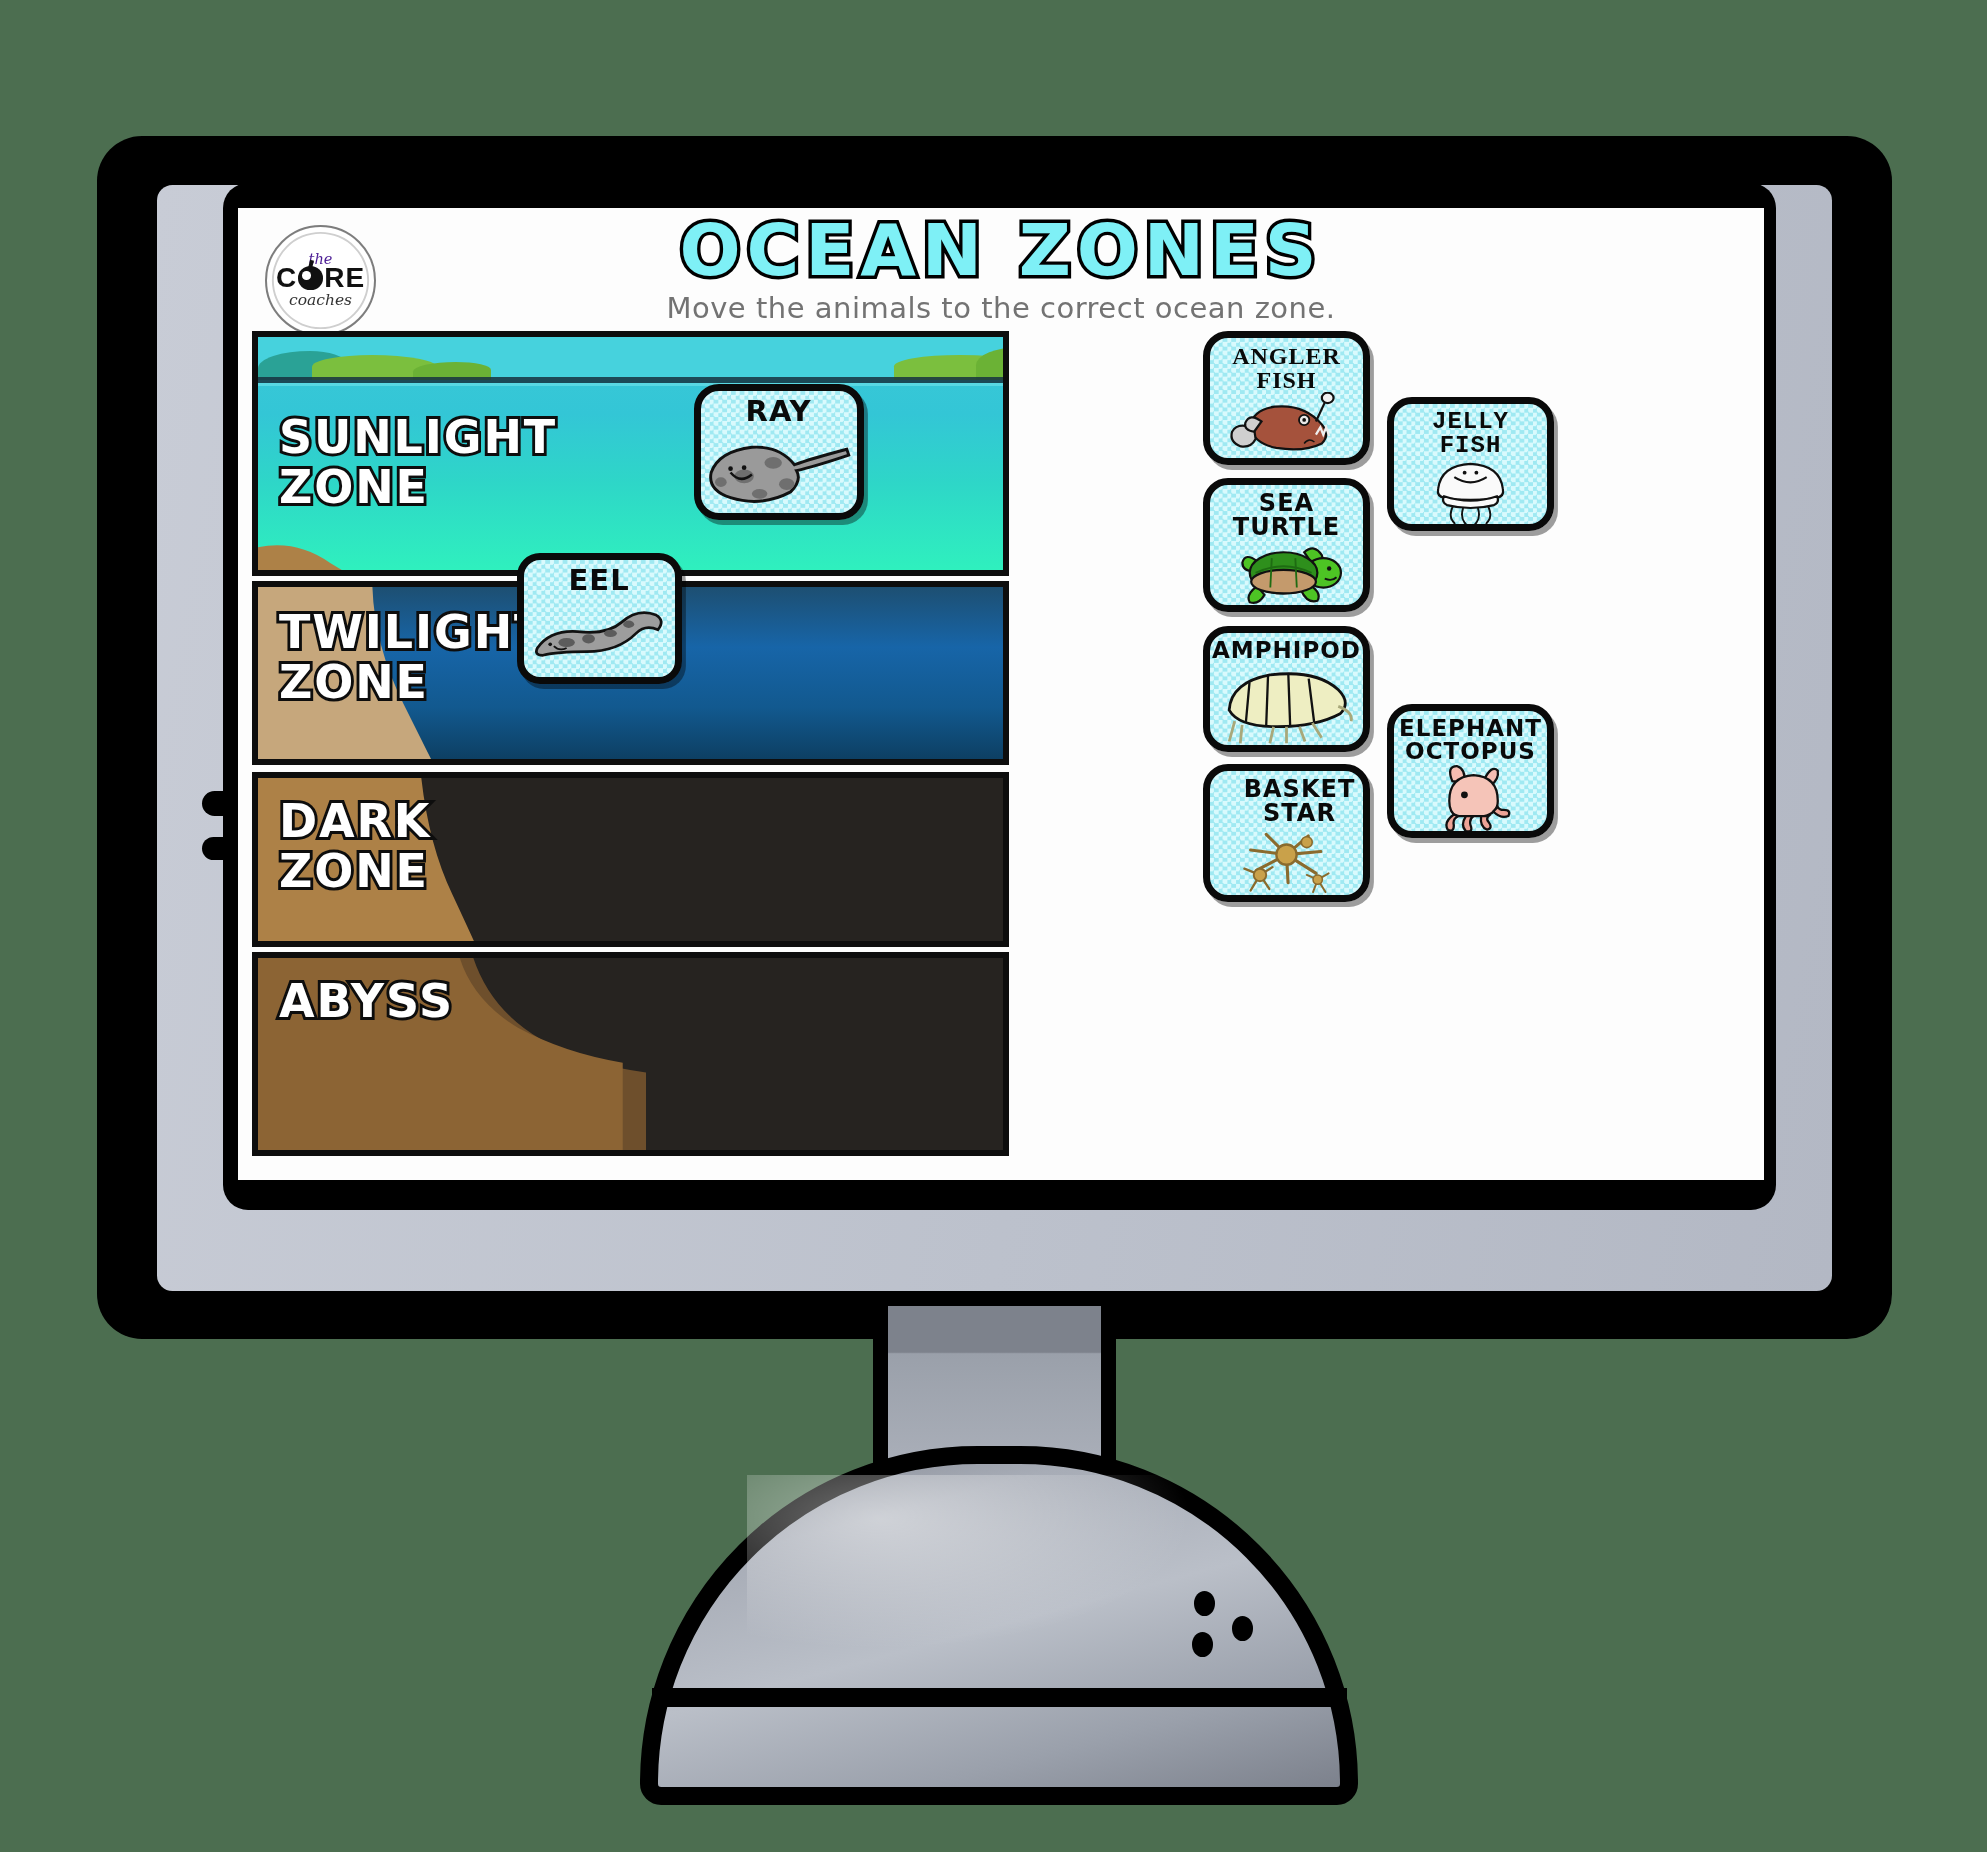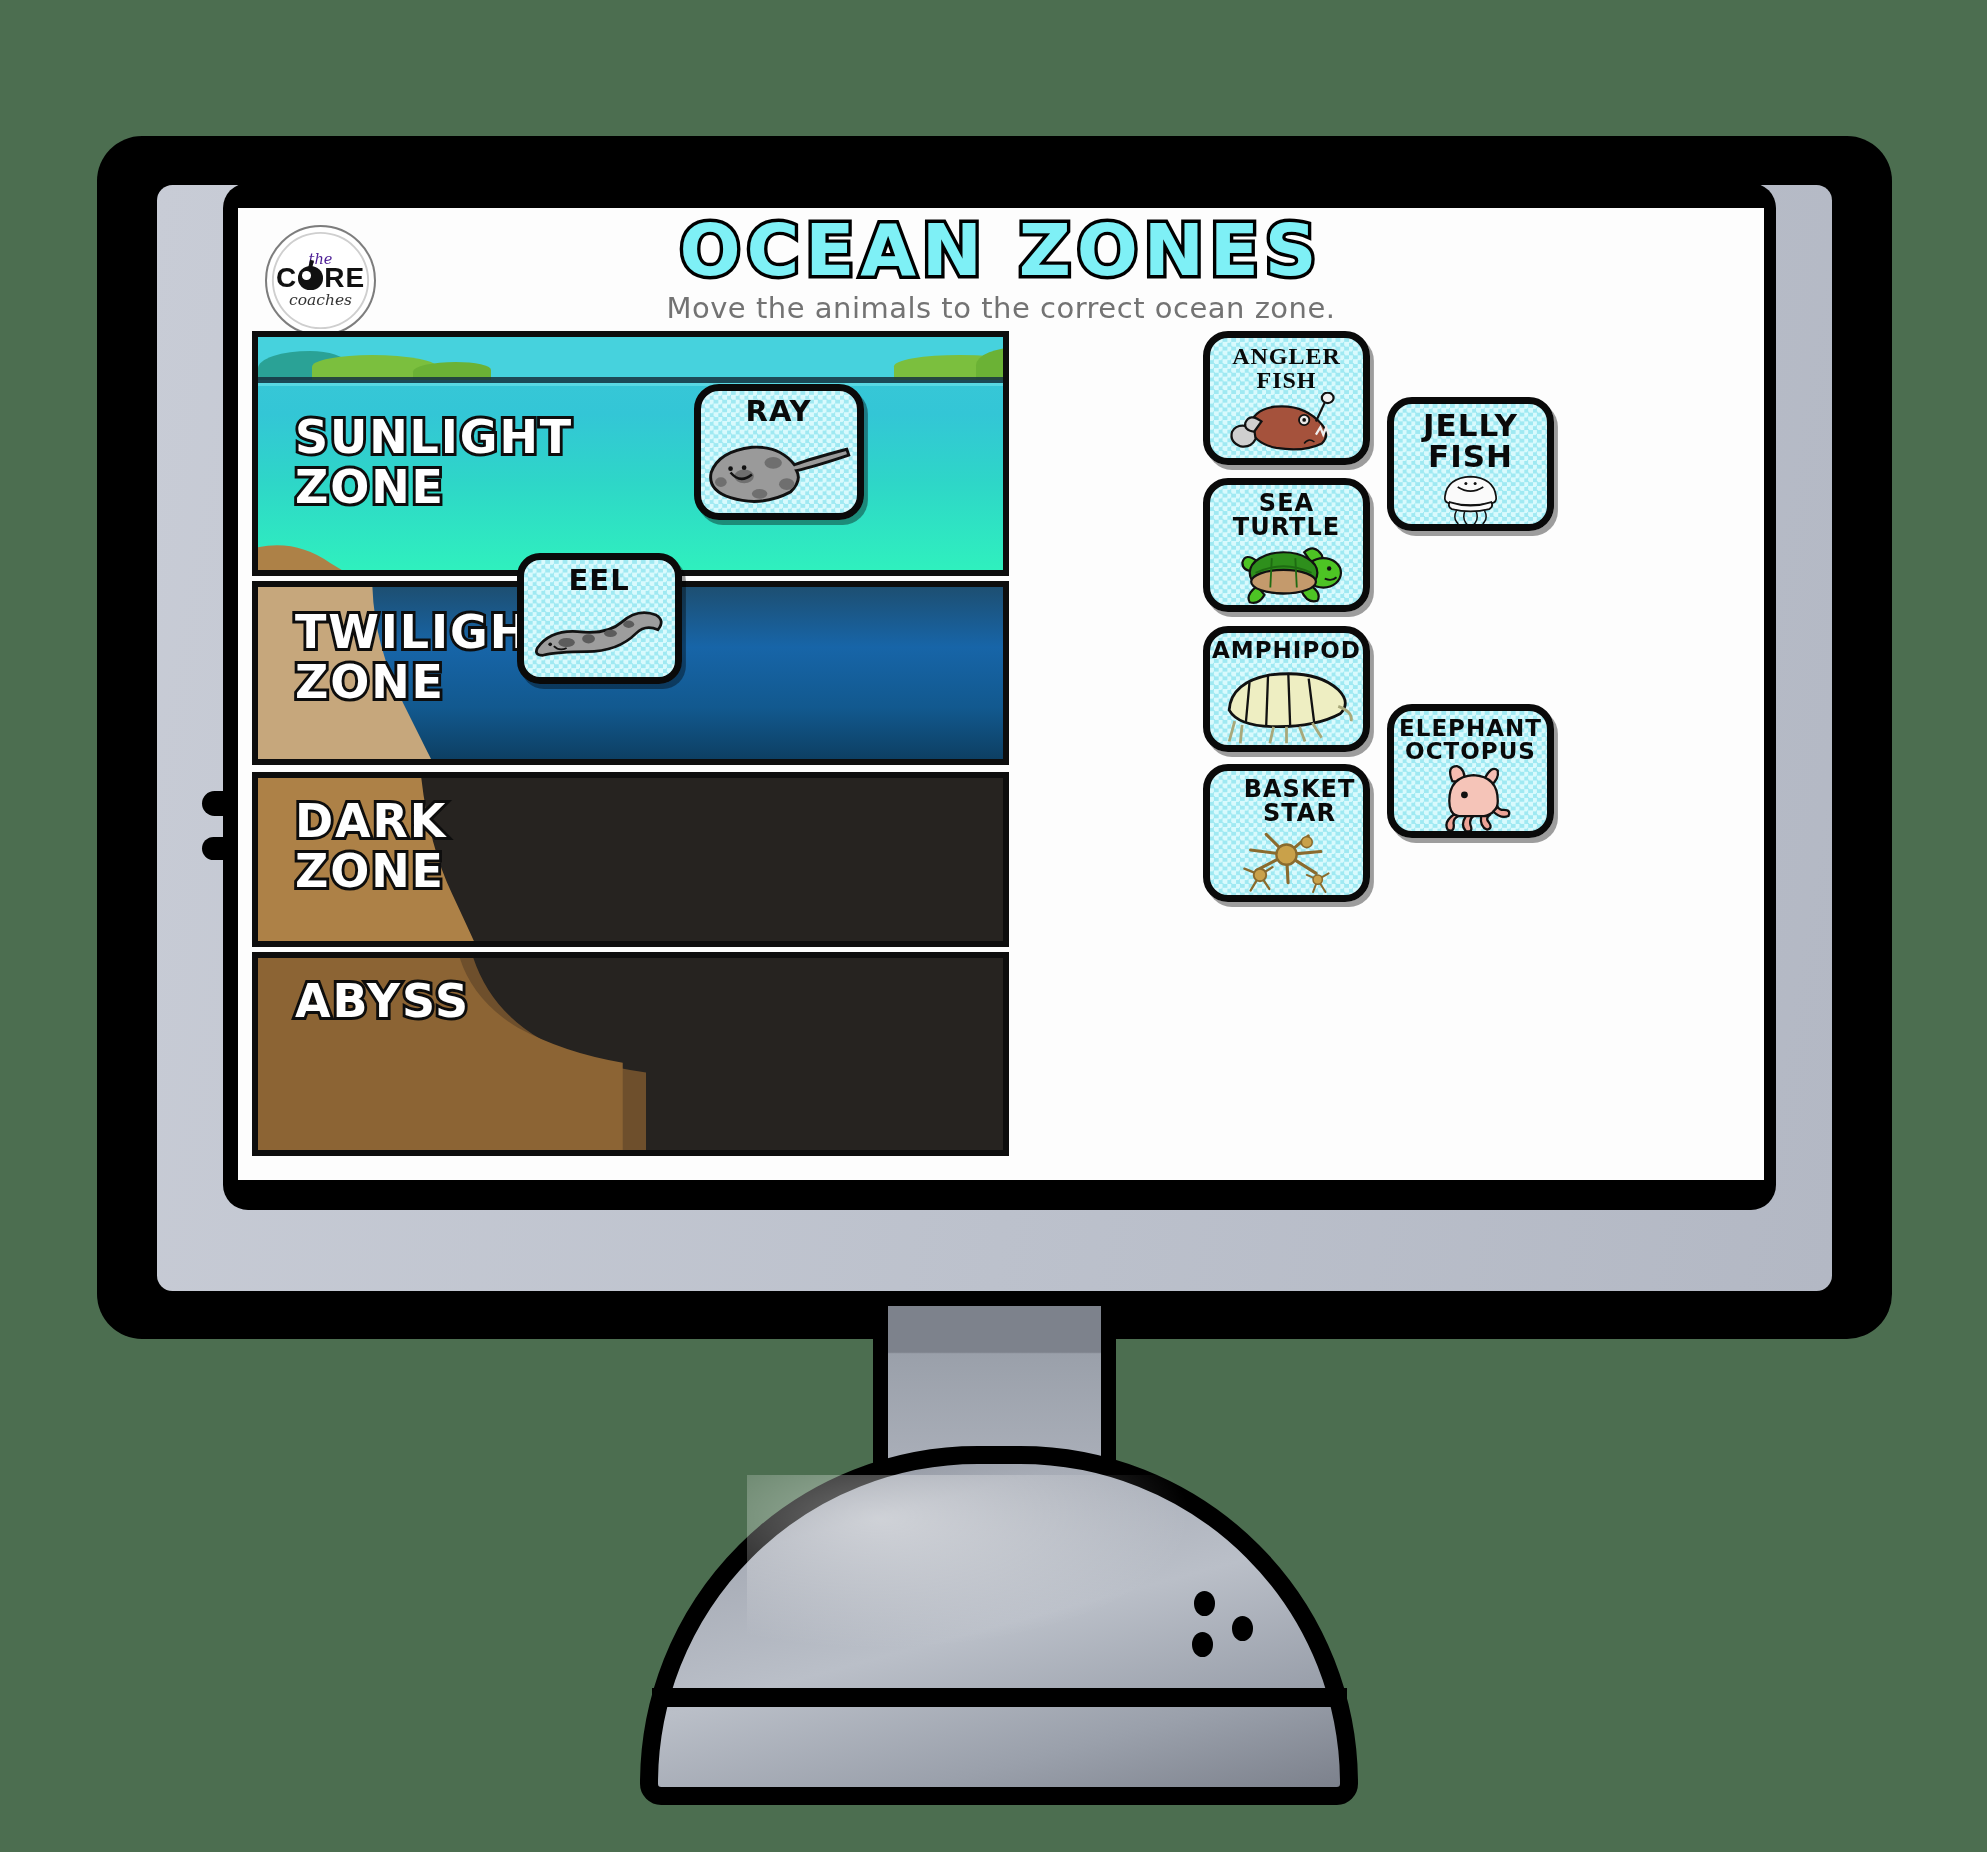--- a/index.html
+++ b/index.html
@@ -131,21 +131,21 @@
   .i5{left:718px;top:9.7px;width:82px;height:33px;border-radius:55% 45% 0 0;background:#6bb235;}
   .horizon{position:absolute;left:0;top:40px;width:100%;height:5.8px;background:#16323f;opacity:.85;}
   .horizon2{position:absolute;left:0;top:46px;width:100%;height:2.9px;background:#6fe3ea;opacity:.6;}
 
   .slope{position:absolute;background:#ad8147;}
   .zone-label{
     position:absolute;left:21.3px;
     font-family:"DejaVu Sans",sans-serif;font-weight:bold;
     font-size:46px;letter-spacing:1.9px;color:#fff;
     -webkit-text-stroke:5.8px #0d0d0d;paint-order:stroke fill;
-    line-height:1.08;white-space:pre-line;margin-left:16px;
+    line-height:1.08;white-space:pre-line;
   }
   #label-sunlight{top:76px;}
   #label-twilight{top:21.3px;}
   #label-dark{top:19.4px;}
   #label-abyss{top:19.4px;}
 
   
   .card{
     position:absolute;
     background:
@@ -173,21 +173,21 @@
   .tray{position:absolute;left:771px;top:123px;width:747px;height:825px;}
   #card-angler{left:194px;top:0px;width:167px;height:134px;}
   #card-angler .card-label{font-size:24px;font-family:Liberation Serif, serif;}
   #card-seaturtle{left:194px;top:147px;width:167px;height:134px;}
   #card-seaturtle .card-label{font-size:24px;}
   #card-amphipod{left:194px;top:295px;width:167px;height:126px;}
   #card-amphipod .card-label{font-size:23px;}
   #card-basketstar{left:194px;top:433px;width:167px;height:138px;}
   #card-basketstar .card-label{font-size:24px;padding-left:26px;}
   #card-jellyfish{left:378px;top:66px;width:167px;height:134px;}
-  #card-jellyfish .card-label{font-size:31px;}
+  #card-jellyfish .card-label{font-size:24px;font-family:Liberation Mono, monospace;}
   #card-elephantoctopus{left:378px;top:373px;width:167px;height:134px;}
   #card-elephantoctopus .card-label{font-size:23px;}
 </style>
 </head>
 <body>
 
 <div id="monitor">
 
   <div class="mon-outer"></div>
   <div class="mon-bezel">

